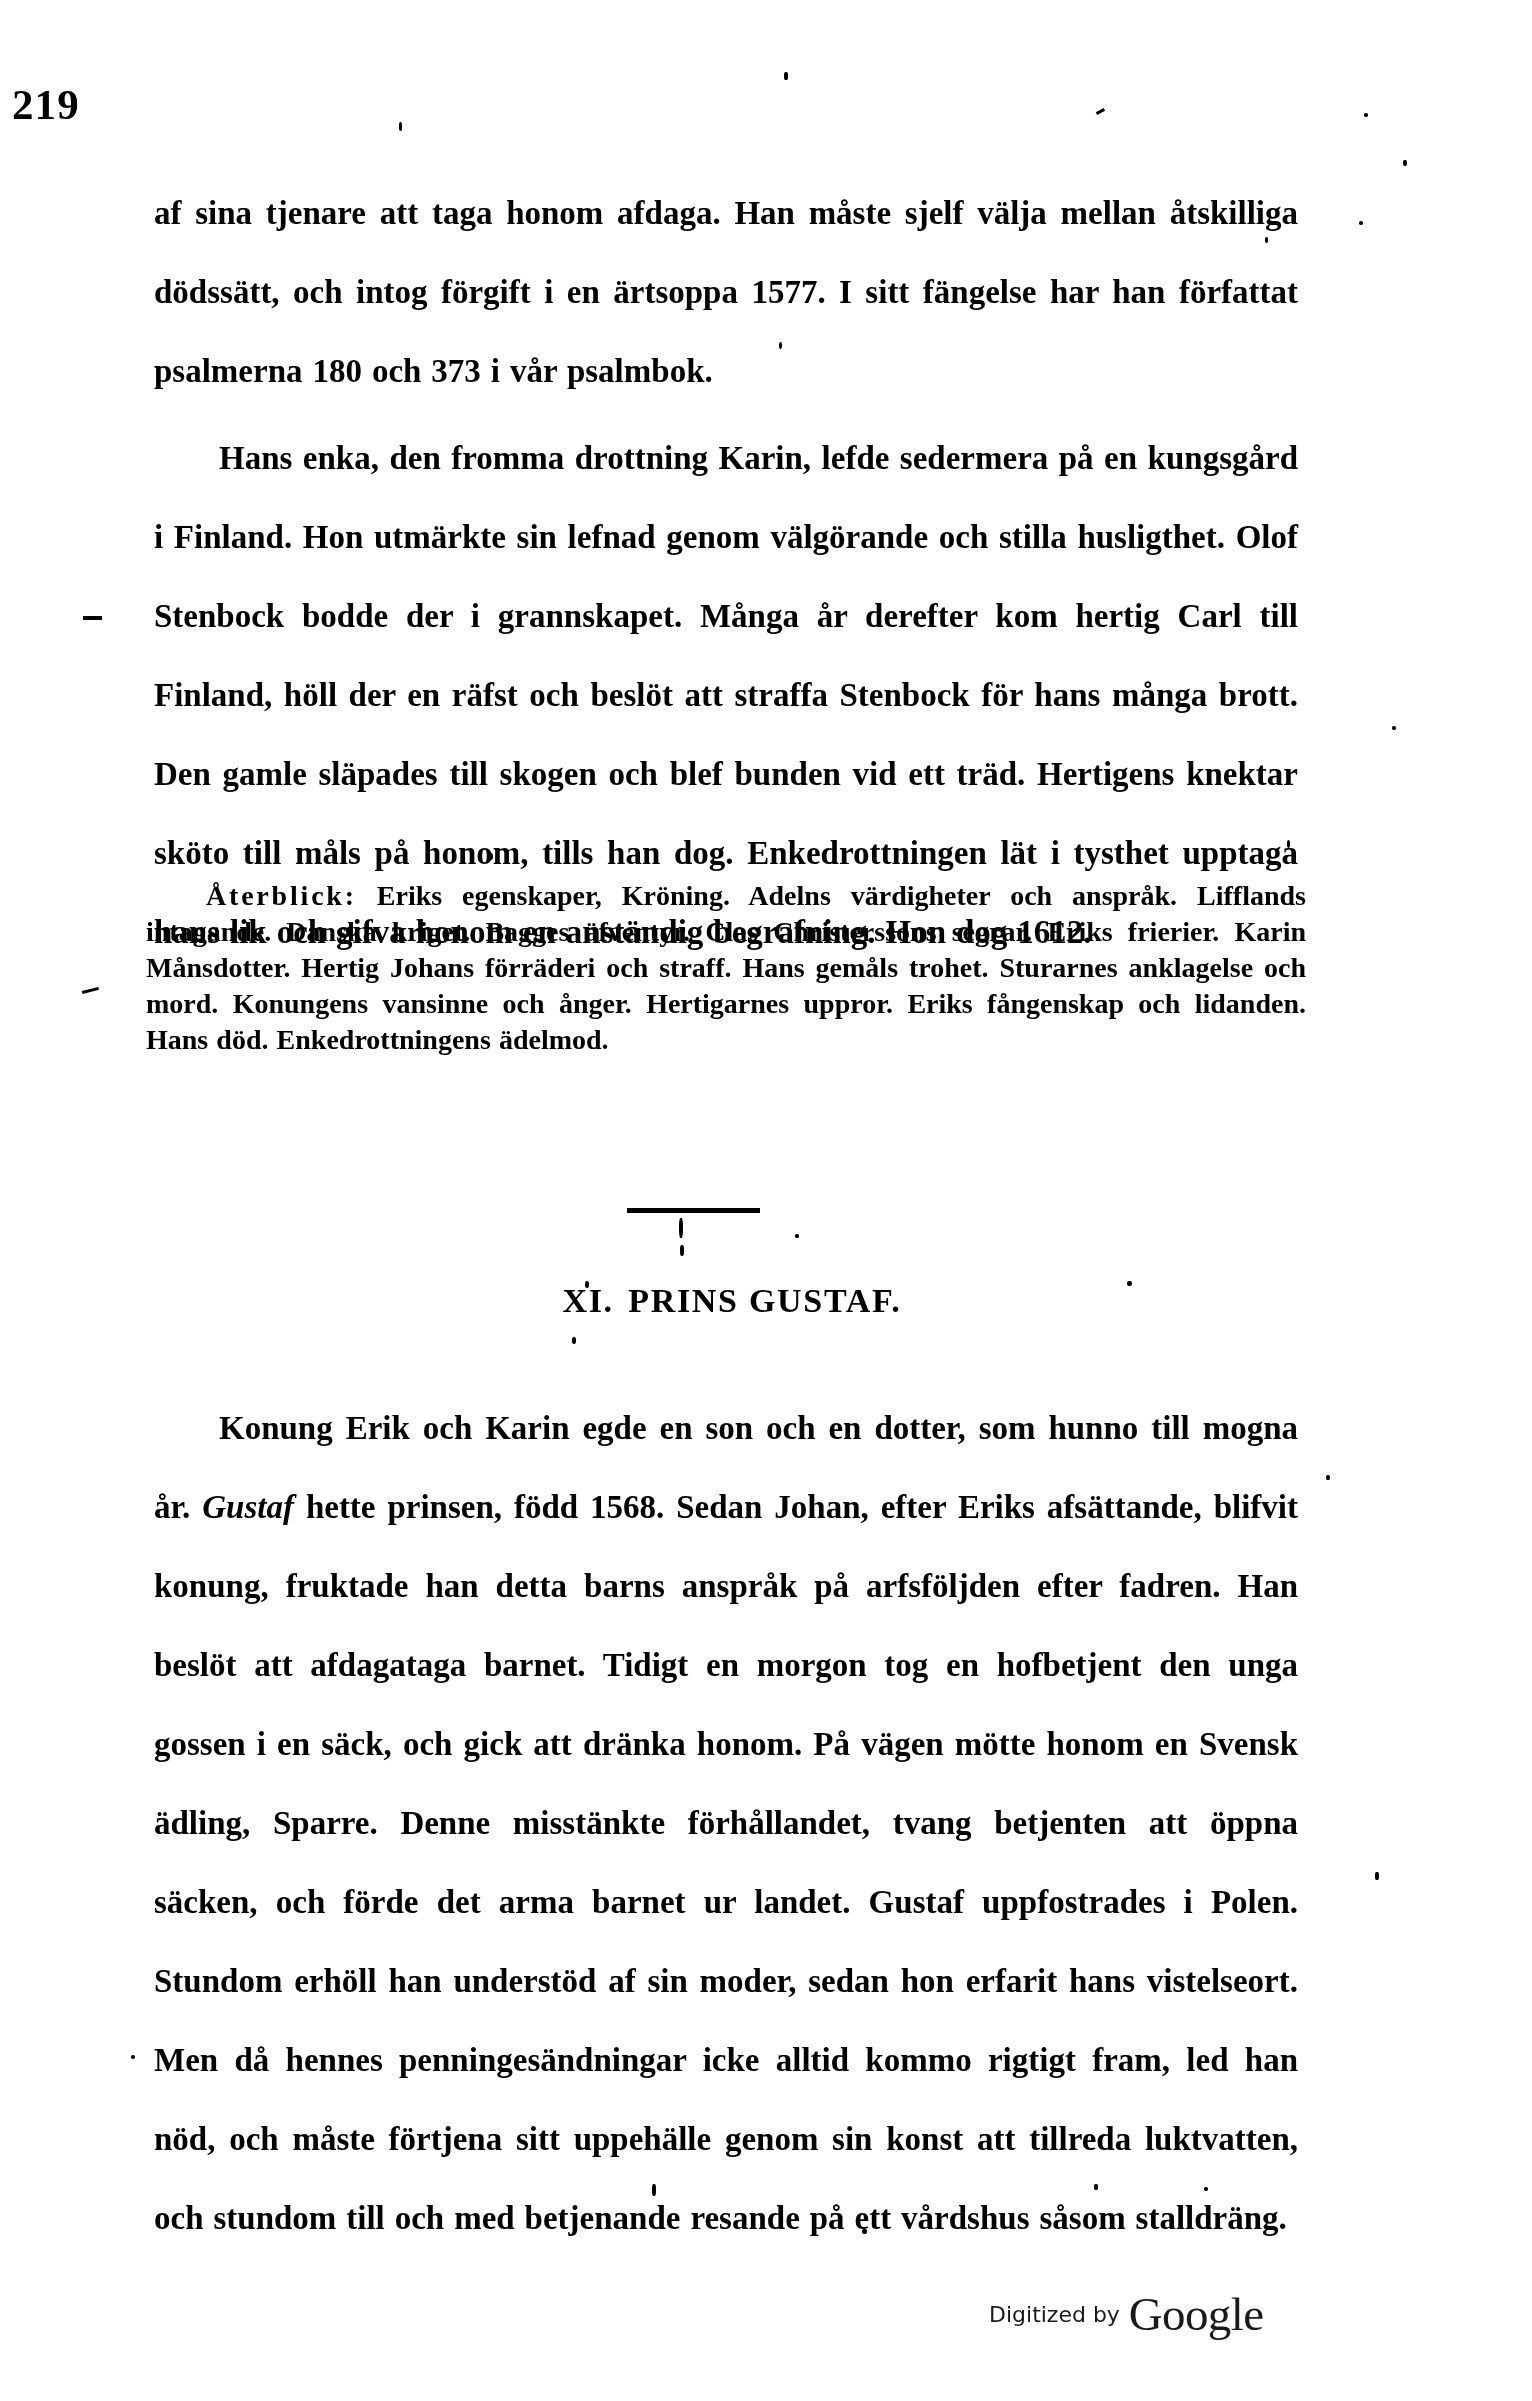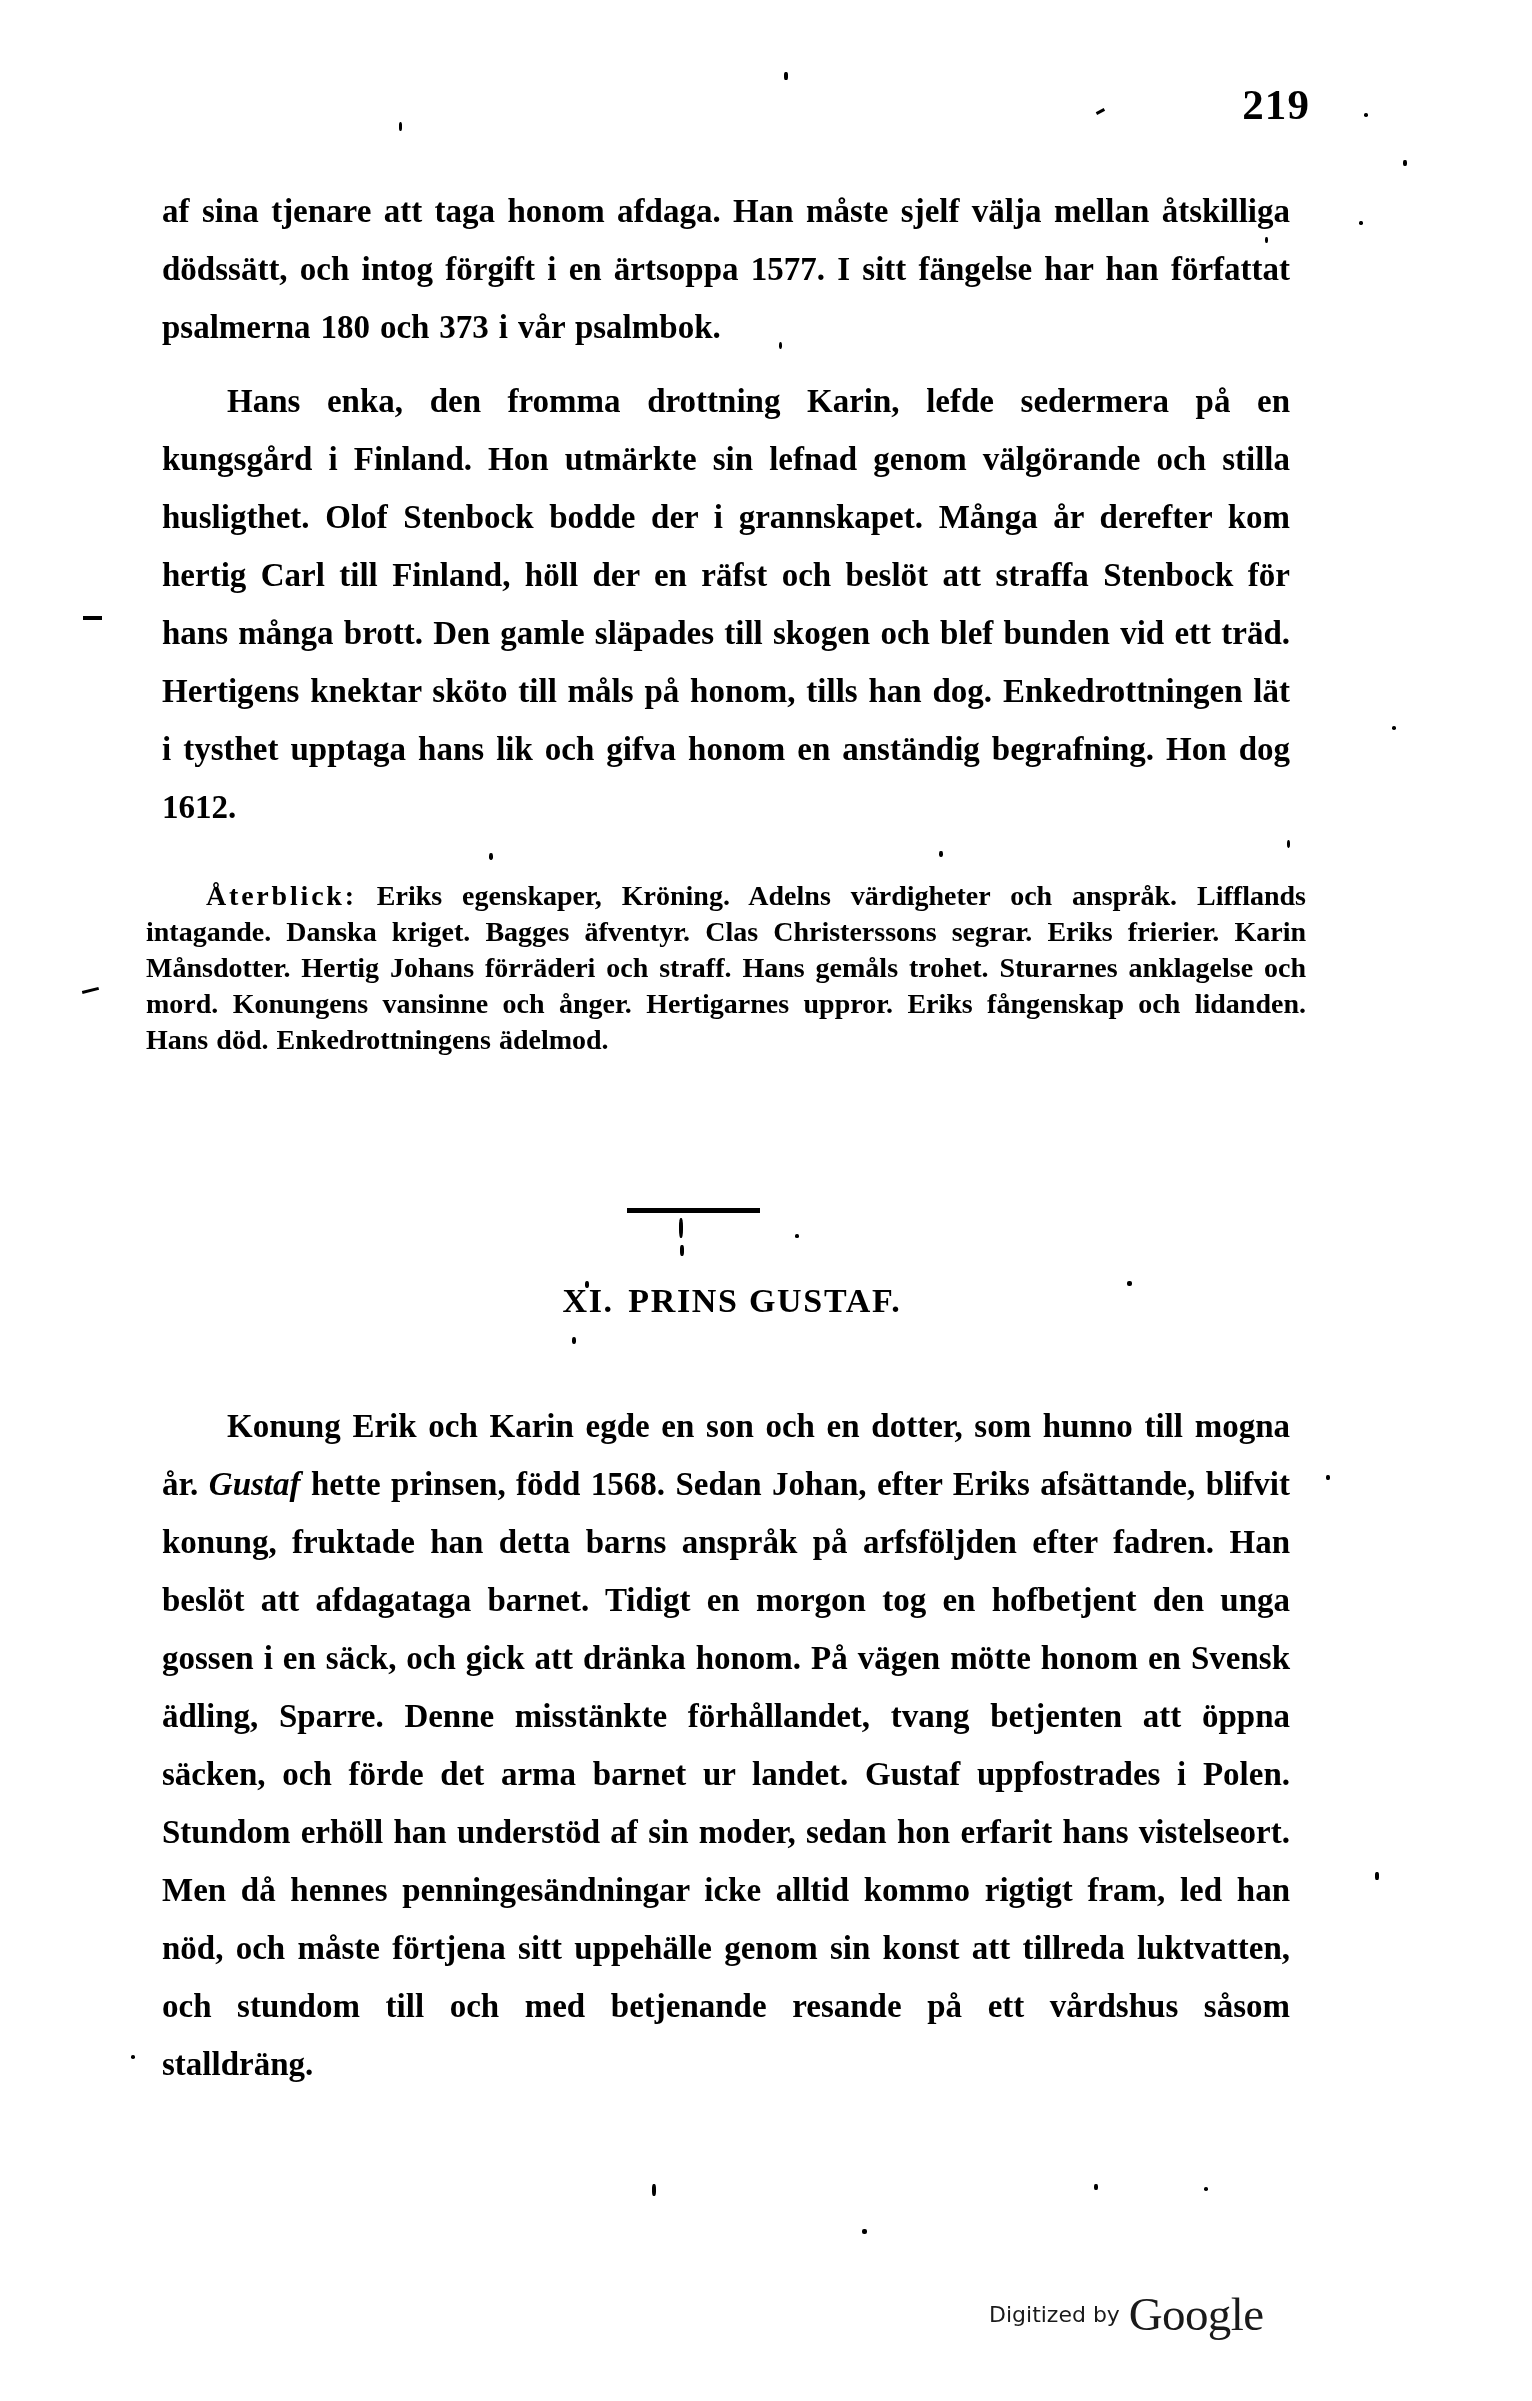--- a/index.html
+++ b/index.html
@@ -20,41 +20,40 @@
     width: 1532px;
     height: 2401px;
     background: #ffffff;
     overflow: hidden;
   }
 
   
   .folio {
     position: absolute;
     top: 83px;
-    left: 4px;
+    left: 12px;
     width: 1306px;
-    text-align: right;
     font-weight: bold;
     font-size: 43px;
     letter-spacing: 1.1px;
     line-height: 1;
   }
 
   
   .column {
     position: absolute;
     left: 146px;
     top: 166px;
     width: 1160px;
   }
 
   p.body-para {
-    margin: 16px;
+    margin: 8px;
     font-size: 33px;
-    line-height: 58px;
+    line-height: 79px;
     text-align: justify;
     text-align-last: left;
     word-spacing: 1.7px;
     -webkit-font-smoothing: none;
   }
 
   p.body-para.indent {
     text-indent: 65px;
   }
 

